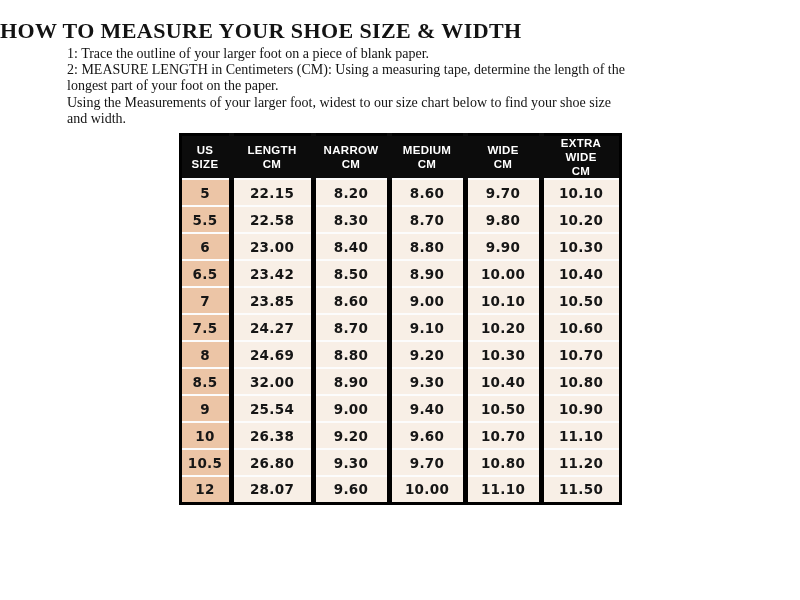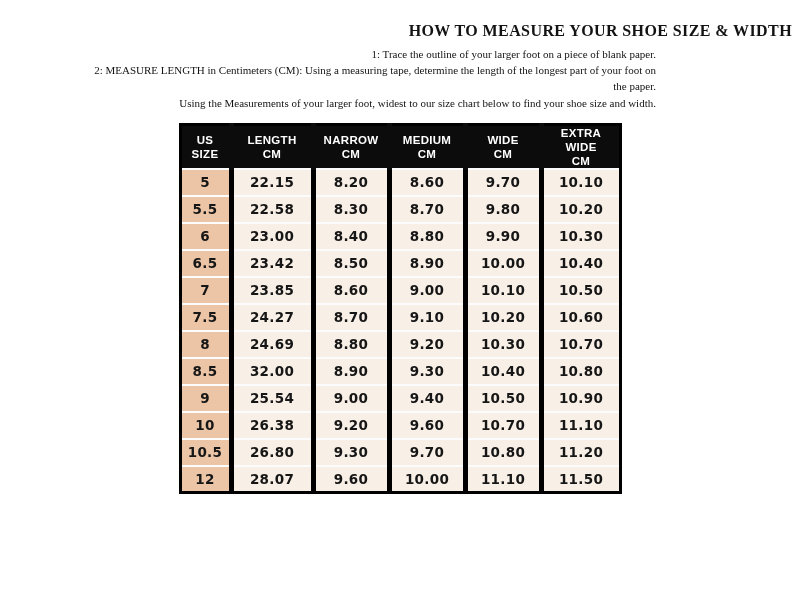--- a/index.html
+++ b/index.html
@@ -7,49 +7,48 @@
     margin: 0; padding: 0;
     background: var(--page_bg, #ffffff);
   }
   body {
     width: 800px; height: 600px;
     overflow: hidden;
     font-family: "Liberation Serif", serif;
     color: var(--text, #131313);
   }
   .page-title {
-    margin: 20px 8px 0;
-    text-align: right;
+    margin: 20px 0 0;
+    text-align: left;
     font-family: "Liberation Serif", serif;
-    font-size: 16px;
+    font-size: 22px;
     font-weight: 700;
     letter-spacing: 0.4px;
     line-height: 21px;
     color: var(--text, #131313);
   }
   .instructions {
-    margin: 5px 0 0 94px;
+    margin: 5px 0 0 67px;
     width: 562px;
-    font-size: 11px;
+    font-size: 14px;
     line-height: 16.2px;
-    text-align: right;
   }
   .instructions p { margin: 0; }
   .table-heading {
     margin: 3px 0 0;
     text-align: center;
     font-family: "Liberation Sans", sans-serif;
     font-size: 19px;
     font-weight: 600;
     letter-spacing: 1px;
     line-height: 23px;
     color: #111;
   }
   table.size-table {
-    margin: 12px auto 0;
+    margin: 6px auto 0;
     width: 440px;
     table-layout: fixed;
     border-collapse: collapse;
     border: 3px solid var(--border, #000000);
   }
   .size-table th {
     height: 40px;
     background: var(--header_bg, #0c0c0c);
     color: var(--header_text, #ffffff);
     font-family: "Liberation Sans", sans-serif;

